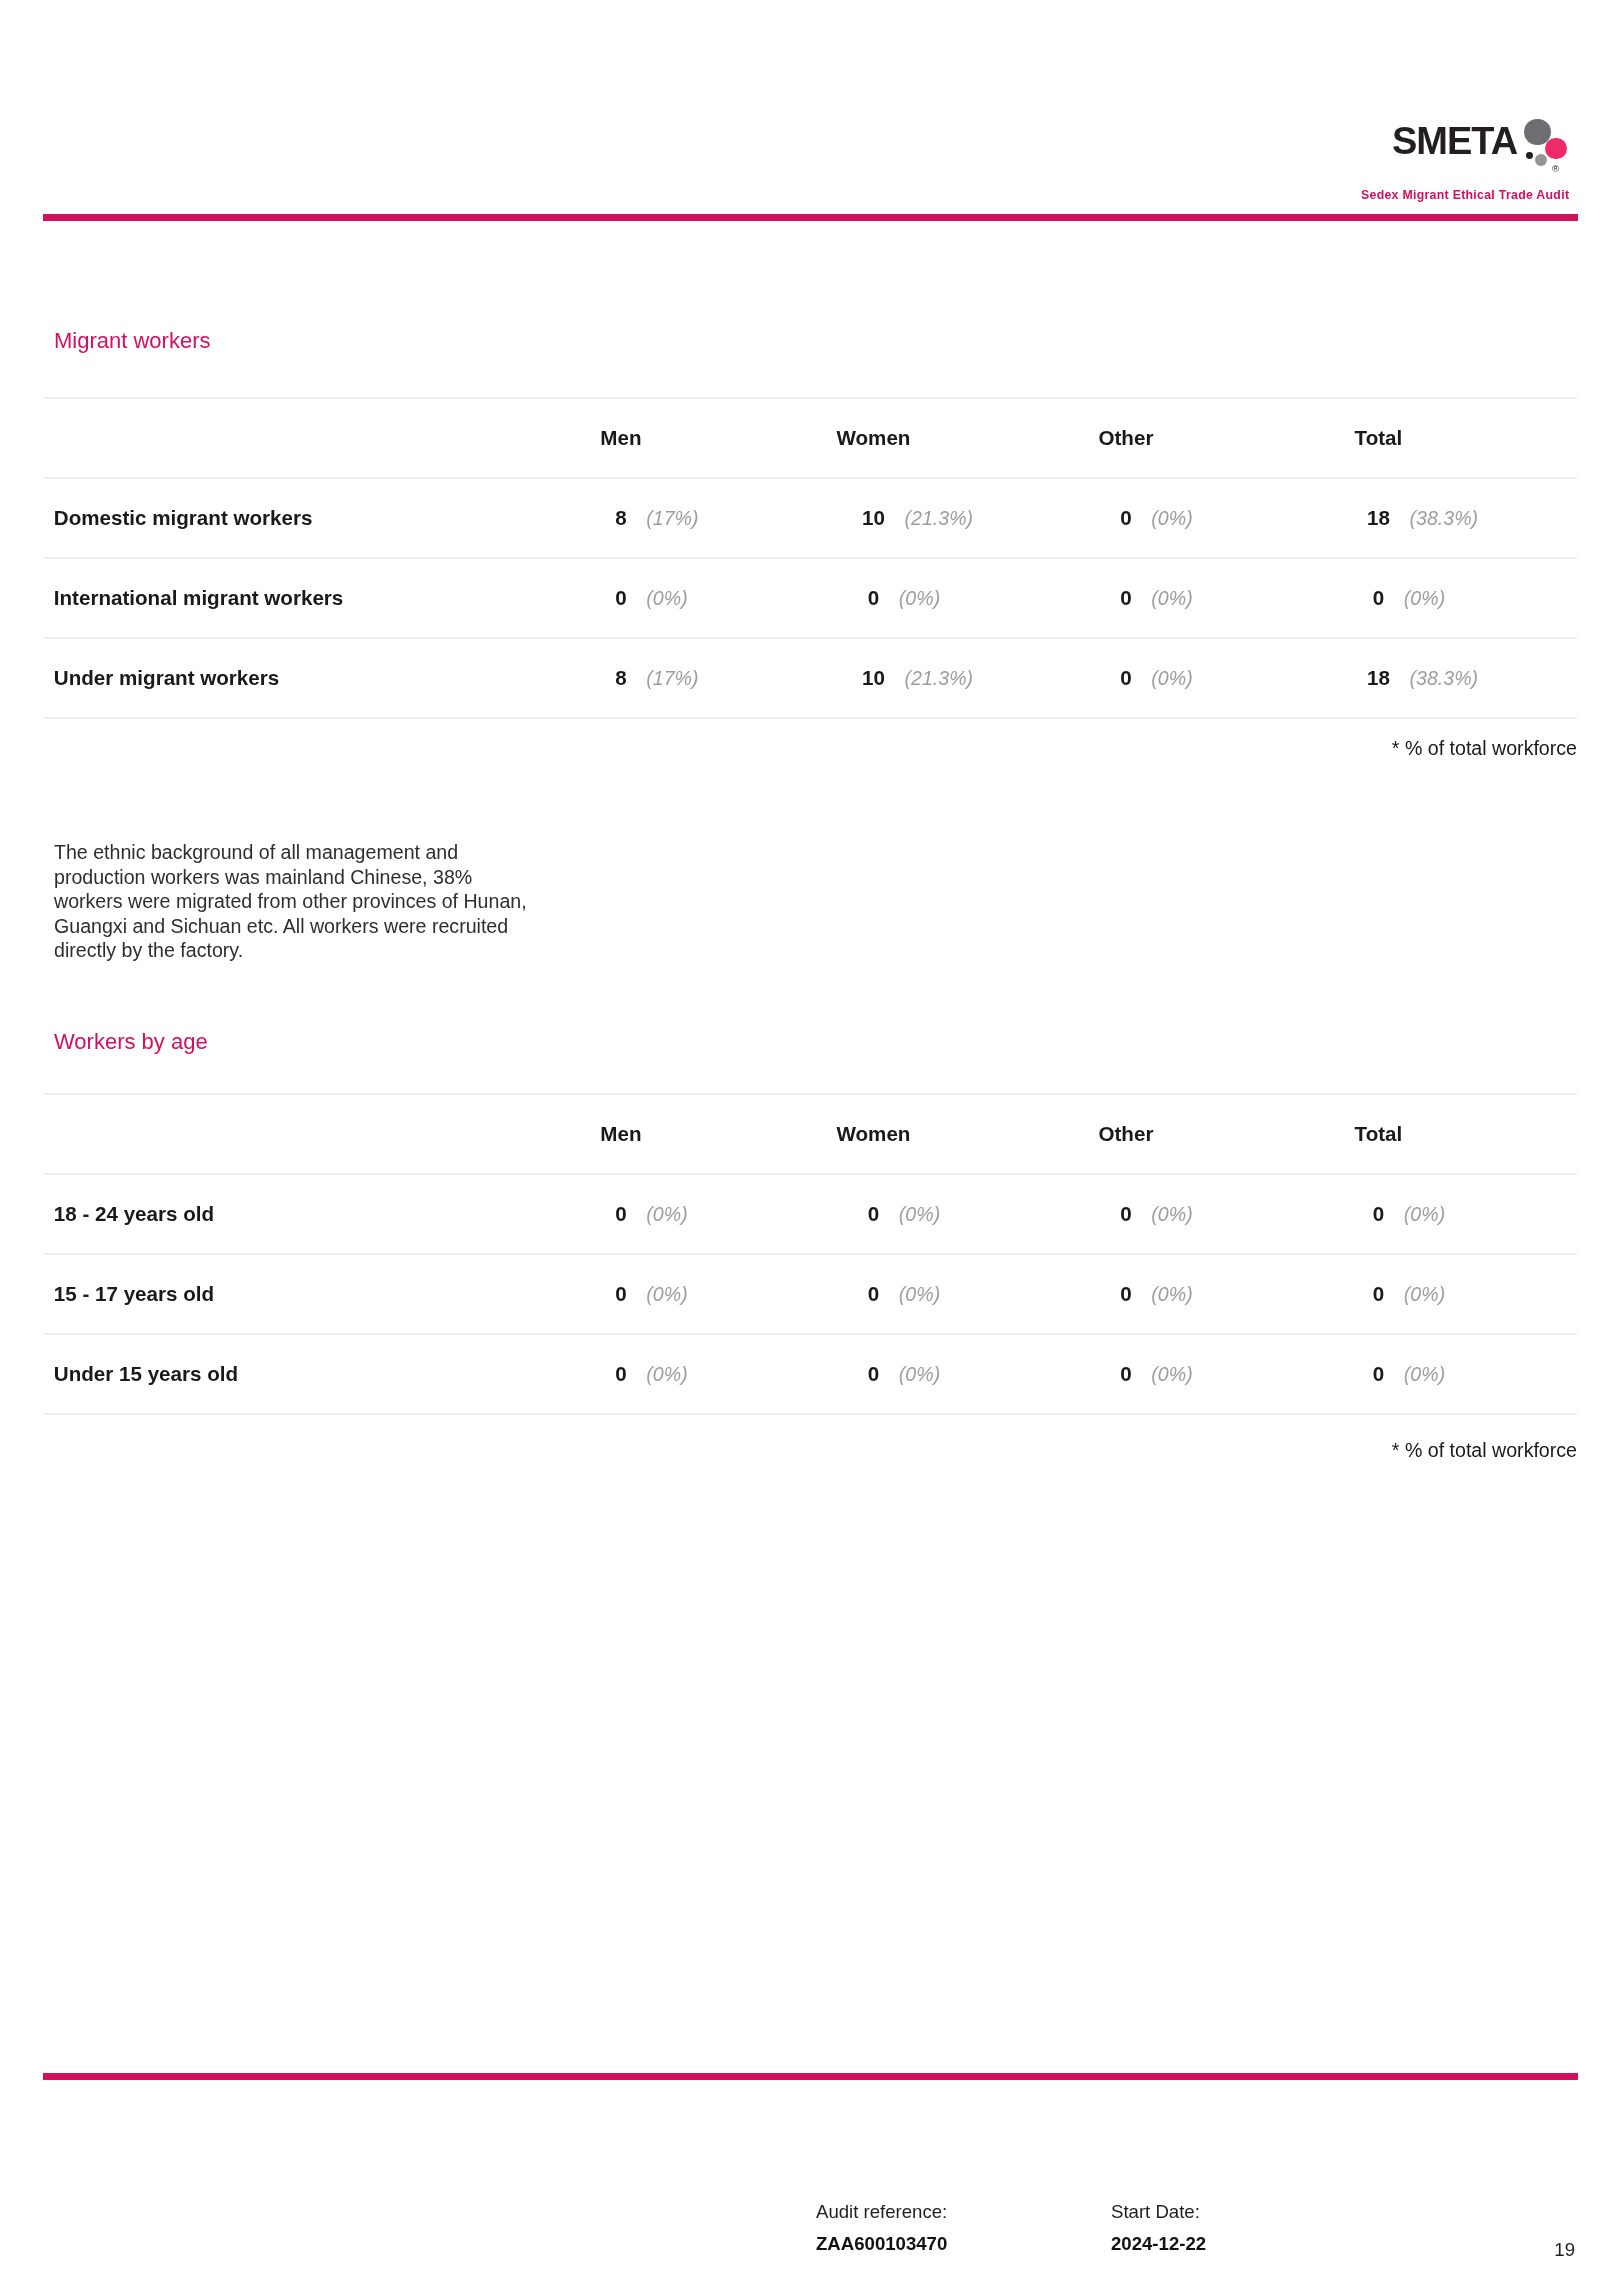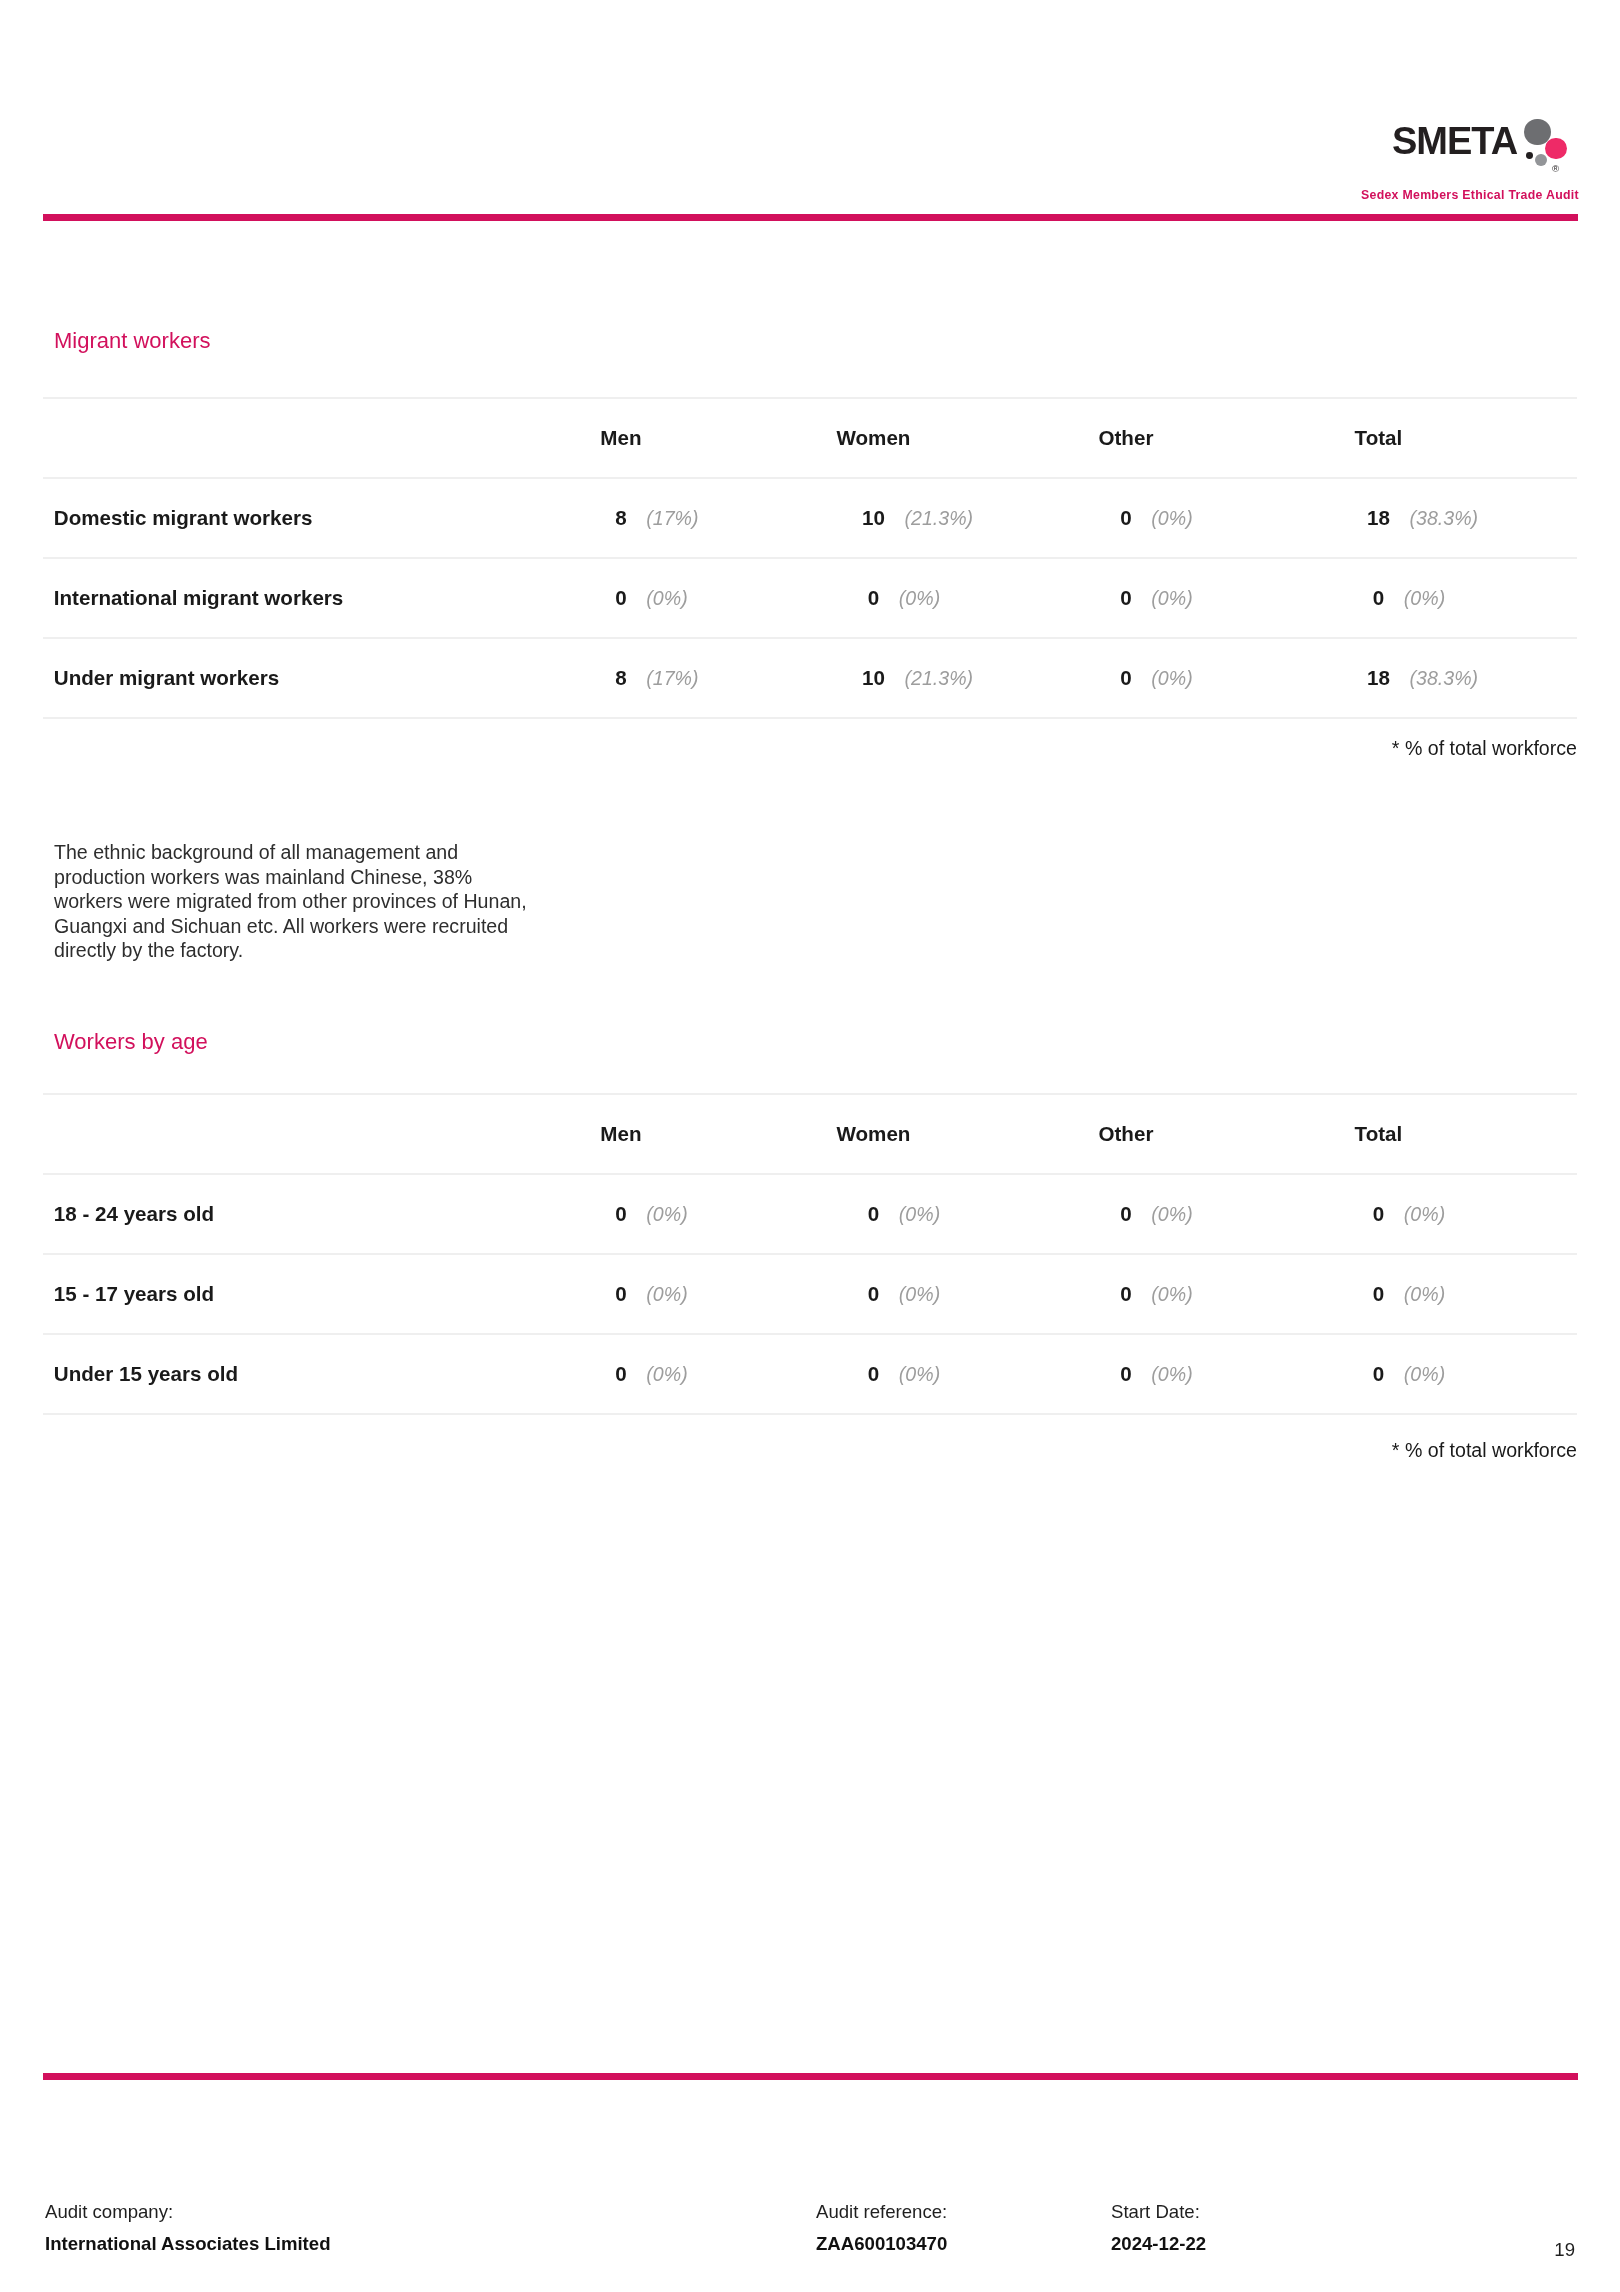--- a/index.html
+++ b/index.html
@@ -80,21 +80,21 @@
 
   <div class="logo">
     <div class="logo-text">SMETA</div>
     <div class="logo-dots">
       <div class="dot dot-big"></div>
       <div class="dot dot-pink"></div>
       <div class="dot dot-small"></div>
       <div class="dot dot-tiny"></div>
       <div class="logo-reg">®</div>
     </div>
-    <div class="logo-tagline">Sedex Members Ethical Trade Audit</div>
+    <div class="logo-tagline">Sedex Migrant Ethical Trade Audit</div>
   </div>
 
   <div class="rule rule-top"></div>
 
   <h1 class="section-title title-migrant">Migrant workers</h1>
 
   <div class="tbl tbl-migrant">
     <div class="trow">
       <div class="rlabel"></div>
       <div class="cell">
@@ -257,24 +257,20 @@
           <span class="num">0</span>
           <span class="pct">(0%)</span>
         </div>
     </div>
   </div>
 
   <div class="footnote footnote-2">* % of total workforce</div>
 
   <div class="rule rule-bottom"></div>
 
-  <div class="f-block f-company">
-    <div class="f-label">Audit company:</div>
-    <div class="f-value">International Associates Limited</div>
-  </div>
   <div class="f-block f-ref">
     <div class="f-label">Audit reference:</div>
     <div class="f-value">ZAA600103470</div>
   </div>
   <div class="f-block f-date">
     <div class="f-label">Start Date:</div>
     <div class="f-value">2024-12-22</div>
   </div>
   <div class="f-page">19</div>
 

